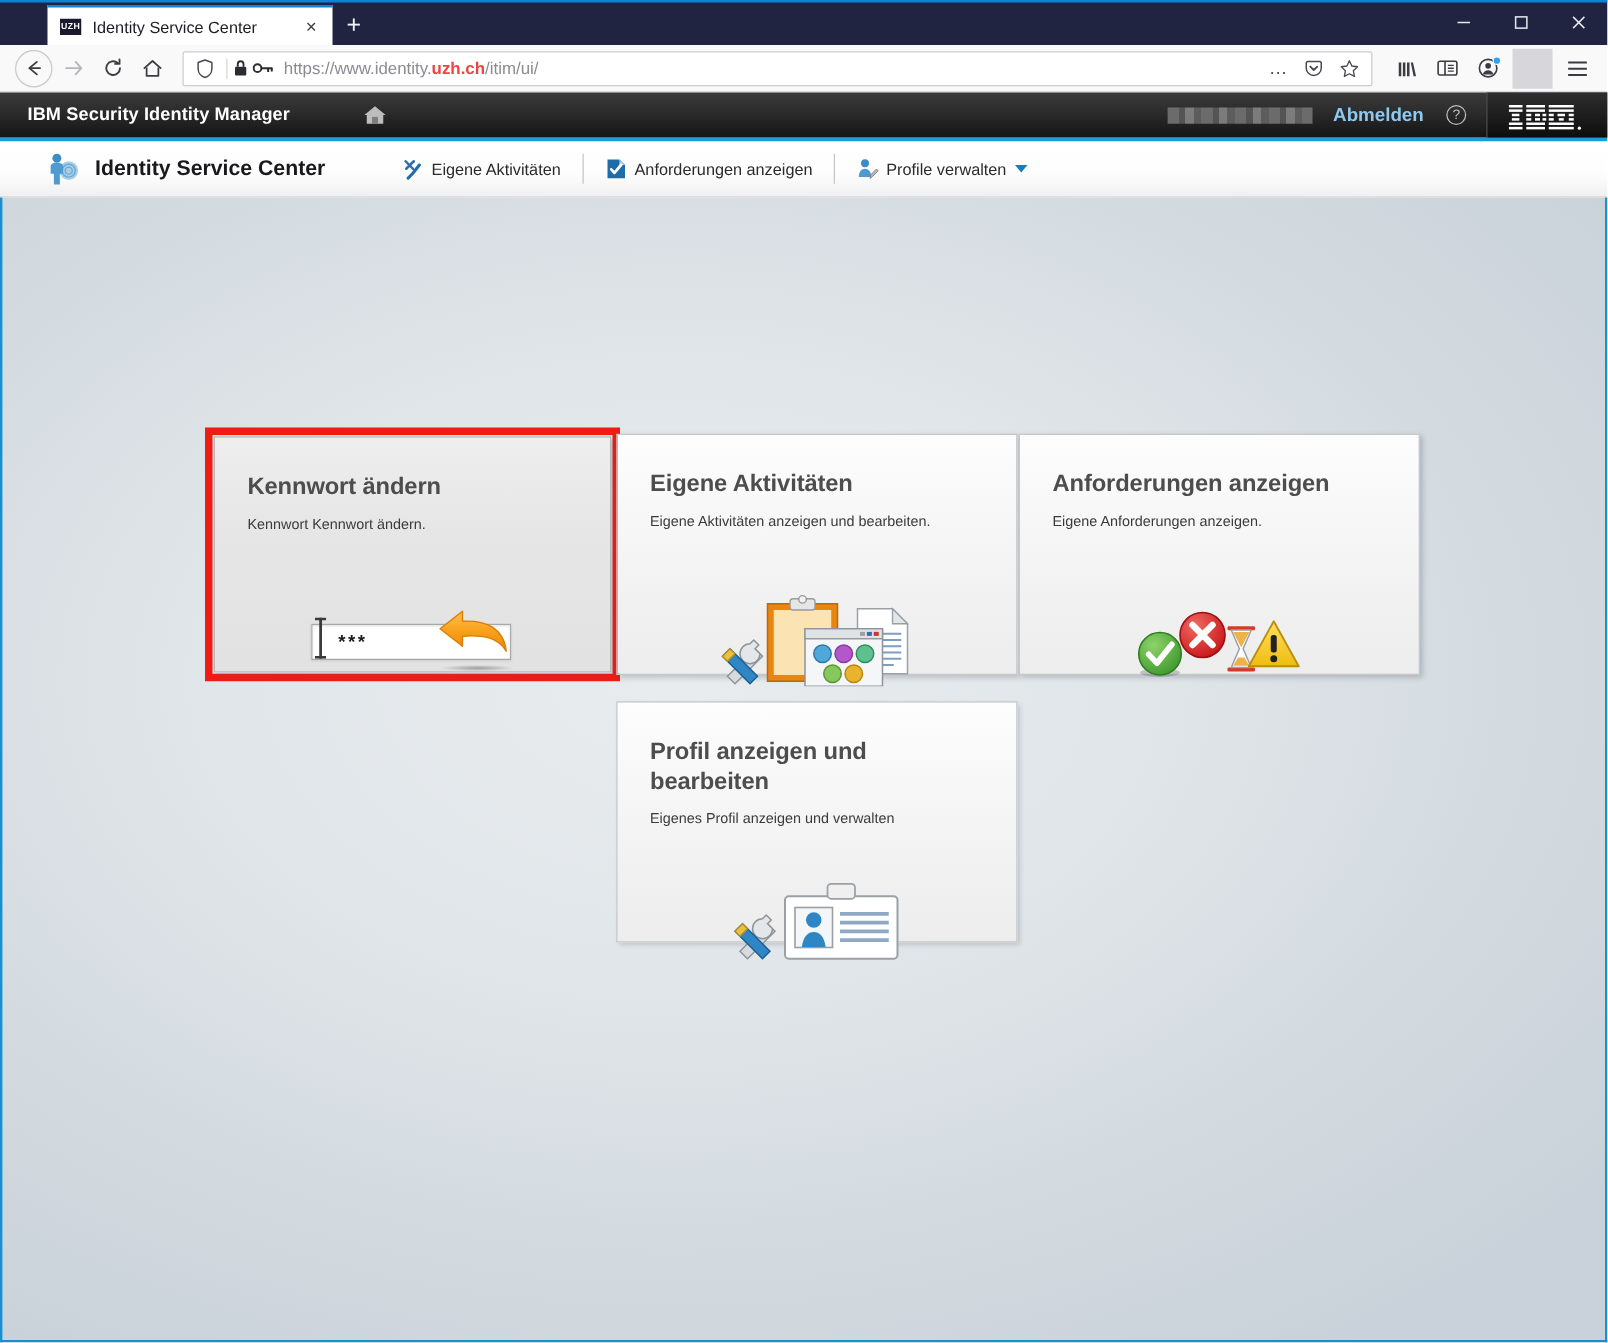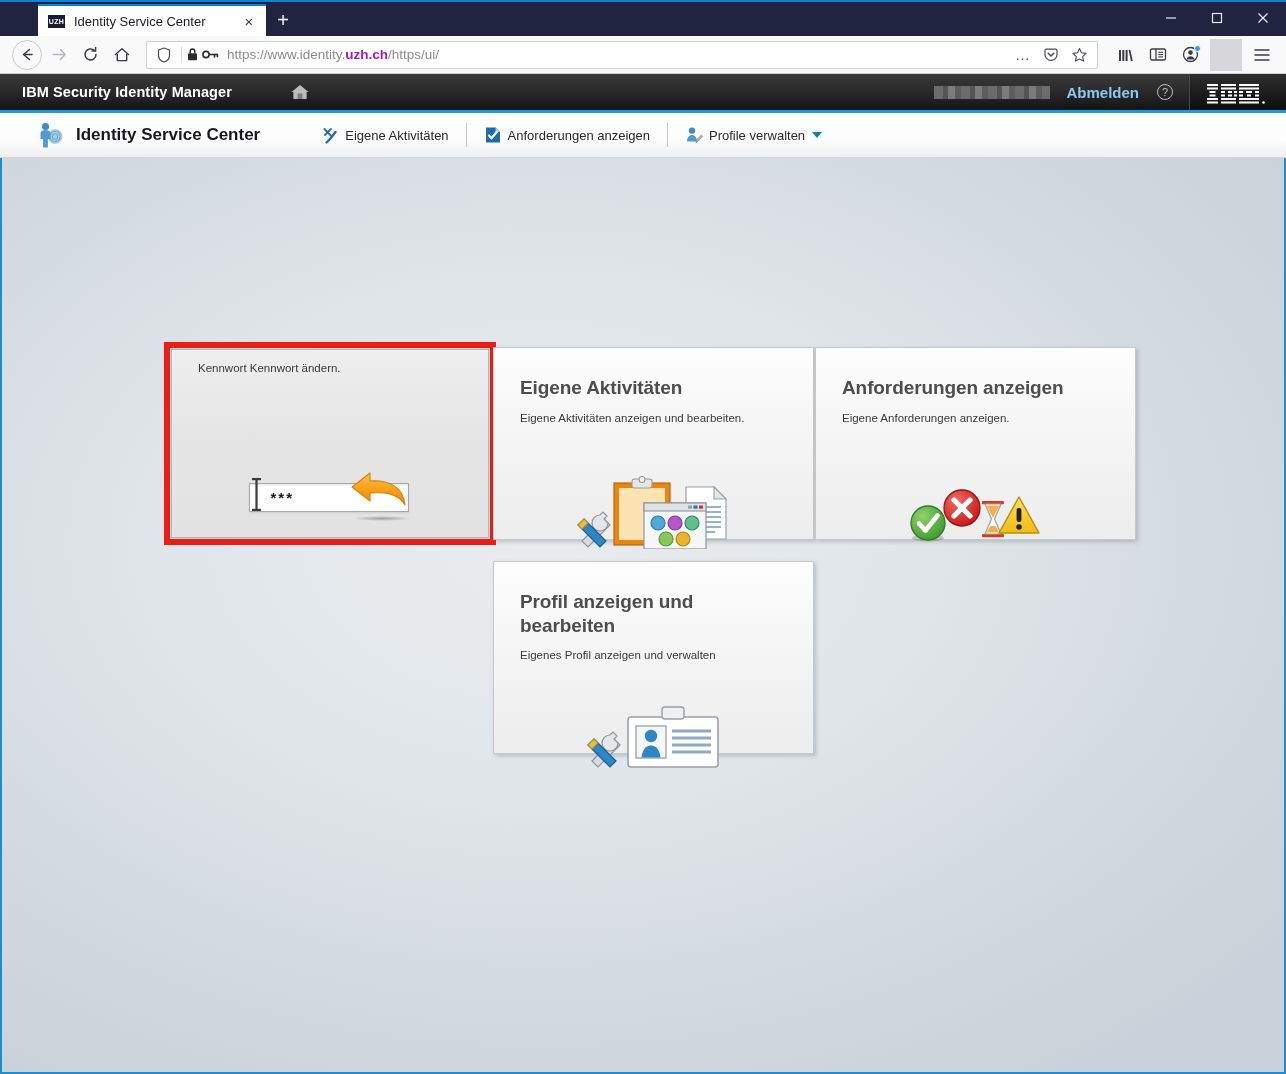--- a/index.html
+++ b/index.html
@@ -102,21 +102,21 @@
     padding: 0 4px;
   }
   .urlbar .shield { width: 26px; display:flex; align-items:center; justify-content:center; color:#4a4a52; }
   .urlbar .divider { width: 1px; height: 16px; background: #d6d6db; margin: 0 4px; }
   .urlbar .lock { display:flex; align-items:center; color:#2b2b31; }
   .urlbar .keyicon { display:flex; align-items:center; margin-left:3px; color:#2b2b31; }
   .urltext {
     margin-left: 8px; font-size: 13.5px; color: #8b8b92;
     white-space: nowrap; overflow: hidden;
   }
-  .urltext b { color: #a21caf; font-weight: 600; }
+  .urltext b { color: #ef4444; font-weight: 600; }
   .urlactions { display: flex; align-items: center; margin-left: auto; }
   .urlactions > div { width: 28px; height: 26px; display: flex; align-items:center; justify-content:center; color: #4a4a52; }
   .navright { display: flex; align-items: center; margin-left: 6px; }
   .navright > div {
     width: 32px; height: 32px;
     display: flex; align-items: center; justify-content: center;
     color: #3b3b43; position: relative;
   }
   .acct-dot {
     position: absolute; top: 6px; right: 5px;
@@ -331,21 +331,21 @@
           </svg>
       </div>
       <div class="keyicon">
         <svg width="17" height="13" viewBox="0 0 17 13">
             <circle cx="4" cy="6.5" r="3.1" fill="none" stroke="#2b2b31" stroke-width="1.6"></circle>
             <line x1="7" y1="6.5" x2="16" y2="6.5" stroke="#2b2b31" stroke-width="1.6"></line>
             <line x1="12.5" y1="6.5" x2="12.5" y2="9.6" stroke="#2b2b31" stroke-width="1.6"></line>
             <line x1="15.4" y1="6.5" x2="15.4" y2="9.2" stroke="#2b2b31" stroke-width="1.6"></line>
           </svg>
       </div>
-      <div class="urltext"><span>https://www.identity.</span><b>uzh.ch</b><span>/https/ui/</span></div>
+      <div class="urltext"><span>https://www.identity.</span><b>uzh.ch</b><span>/itim/ui/</span></div>
       <div class="urlactions">
         <div style="font-size:15px;letter-spacing:1px;">…</div>
         <div>
           <svg width="16" height="16" viewBox="0 0 16 16">
               <path d="M2 3.6 C2 2.7 2.6 2.2 3.4 2.2 L12.6 2.2 C13.4 2.2 14 2.7 14 3.6 L14 7.4 C14 10.7 11.3 13.3 8 13.3 C4.7 13.3 2 10.7 2 7.4 Z" fill="none" stroke="#4a4a52" stroke-width="1.2"></path>
               <path d="M5.2 6.3 L8 9 L10.8 6.3" fill="none" stroke="#4a4a52" stroke-width="1.5" stroke-linecap="round" stroke-linejoin="round"></path>
             </svg>
         </div>
         <div>
           <svg width="17" height="16" viewBox="0 0 17 16">
@@ -490,20 +490,21 @@
       </div>
     </div>
   </div>
 
   <div class="content">
     <div class="cards">
 
       <div class="card-highlight" style="left:162px; top:184px; width:332px; height:203px;"></div>
       <div class="card active" style="left:169px; top:191px; width:318px; height:189px;">
         <div class="cardlink">
+          <div class="card-title">Kennwort ändern</div>
           <div class="card-sub">Kennwort Kennwort ändern.</div>
           <div class="card-art" style="top:100px; height:70px;">
             <div class="pw-art">
               <div class="pw-input"></div>
               <div class="pw-stars">***</div>
               <svg class="pw-caret" viewBox="0 0 9 33">
                 <rect x="3.4" y="0" width="2.2" height="33" fill="#3a3a3a"></rect>
                 <rect x="0" y="0" width="9" height="2.2" fill="#3a3a3a"></rect>
                 <rect x="0" y="30.8" width="9" height="2.2" fill="#3a3a3a"></rect>
               </svg>

